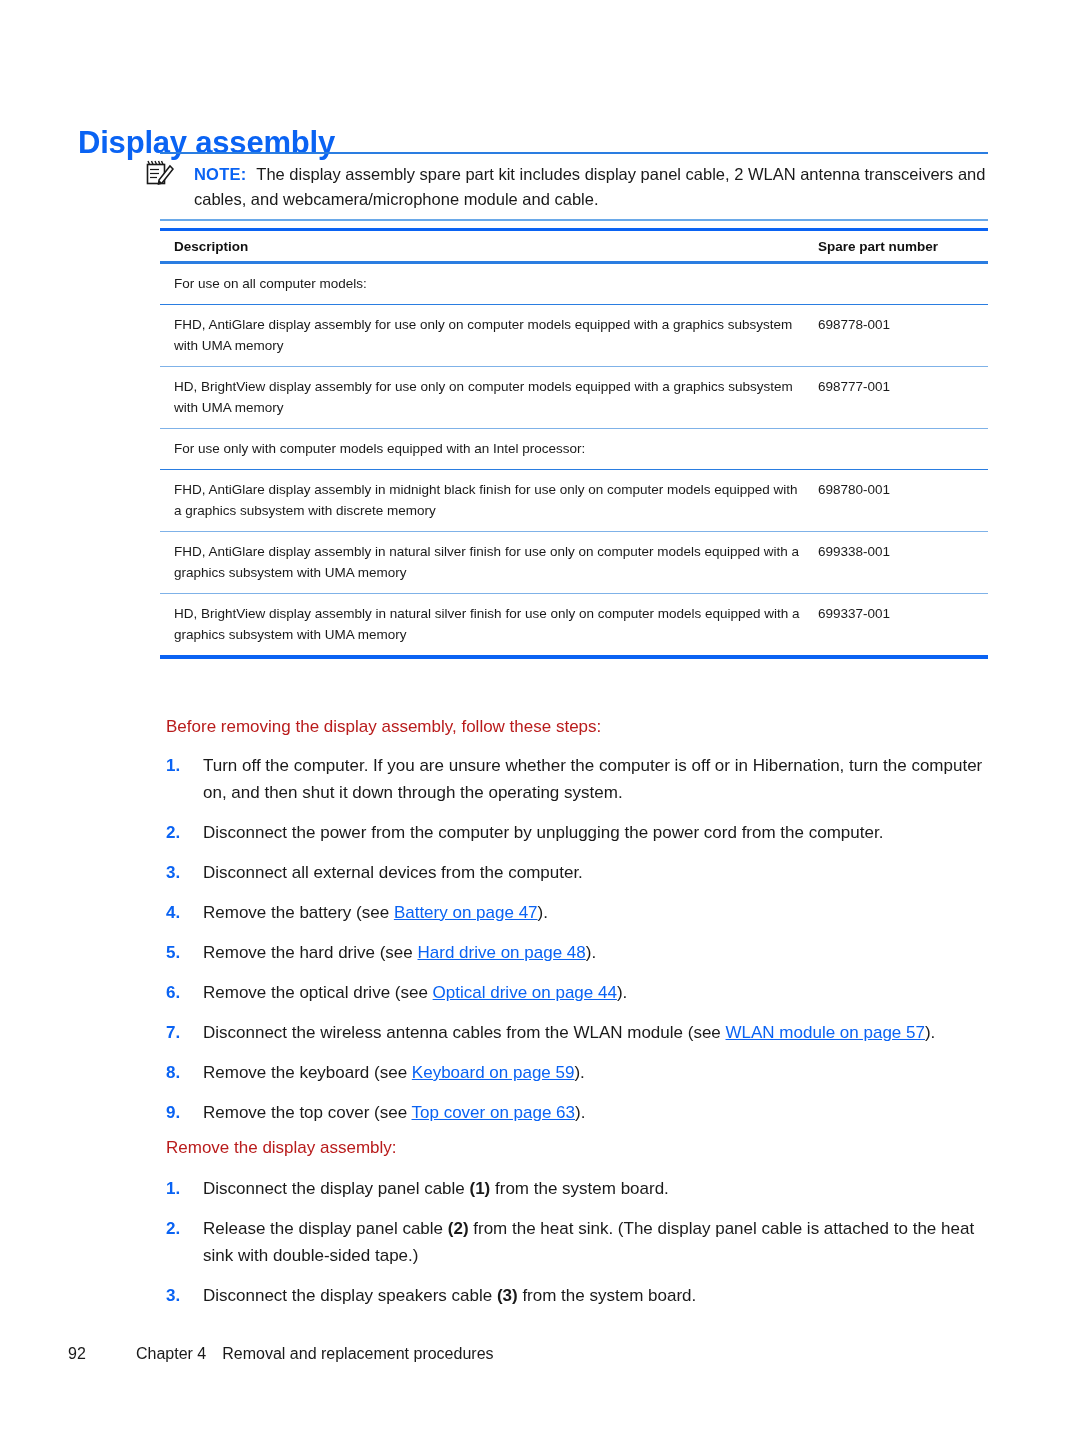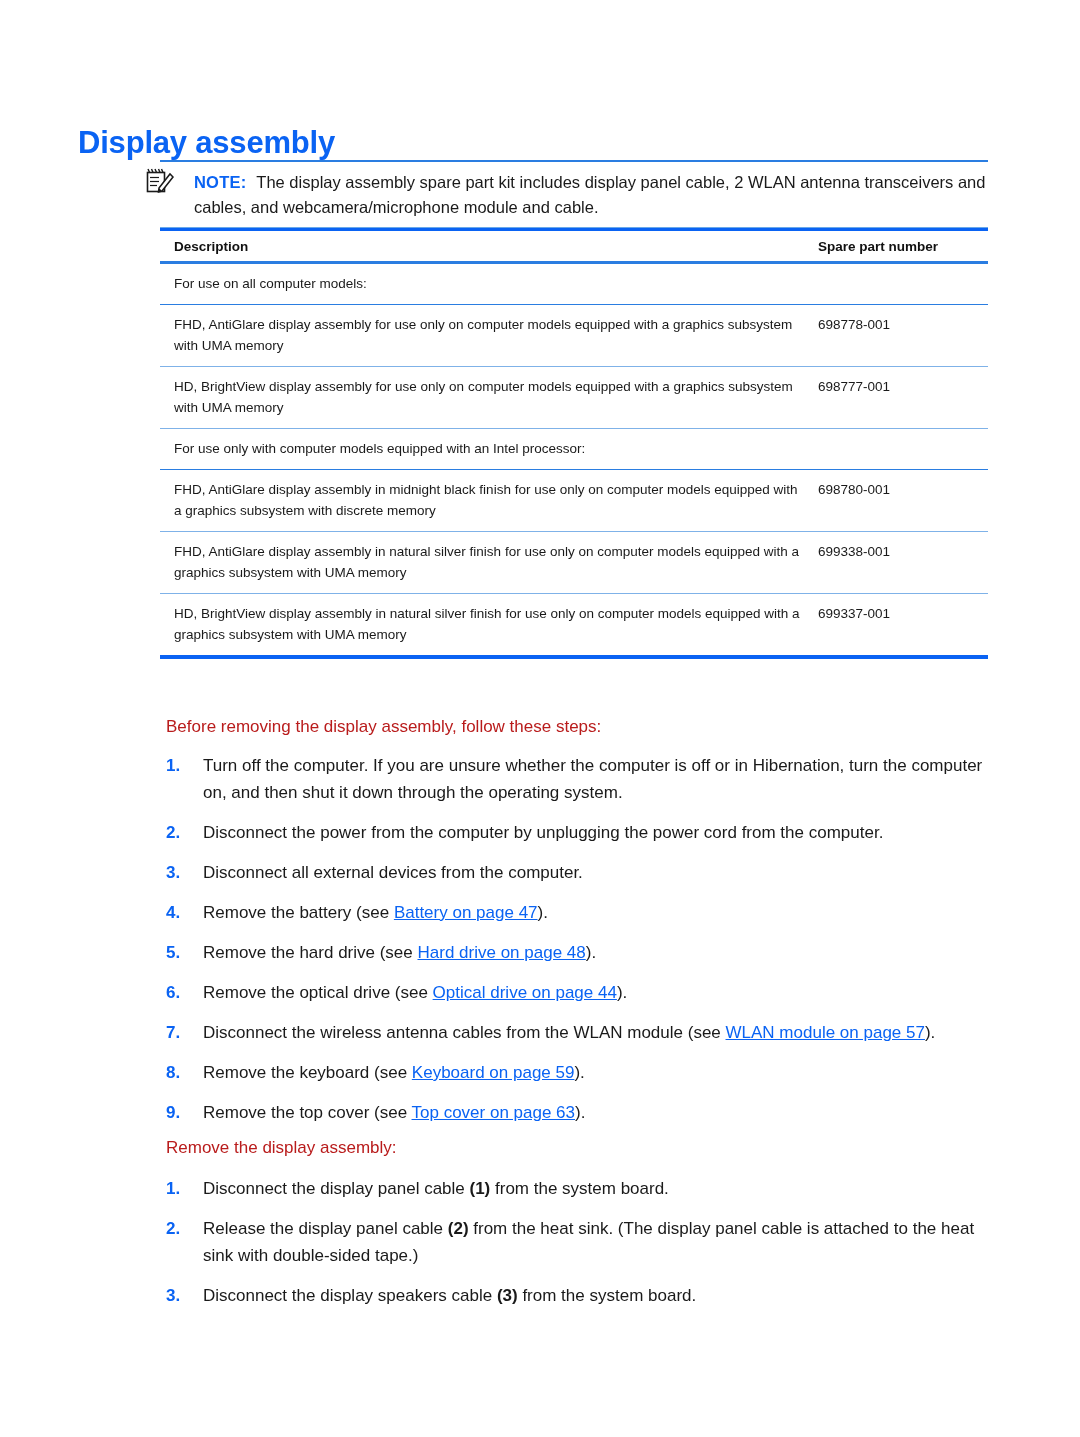--- a/index.html
+++ b/index.html
@@ -32,21 +32,21 @@
     font-size: 31px;
     font-weight: bold;
     color: #0a63f3;
     letter-spacing: -0.2px;
   }
 
   
   .note-block {
     position: absolute;
     left: 160px;
-    top: 160px;
+    top: 152px;
     width: 828px;
   }
   .note-rule {
     height: 2px;
     background: #2a7de1;
     width: 100%;
   }
   .note-rule.bottom { background: #6aa9e9; height: 2px; }
   .note-body {
     position: relative;
@@ -235,14 +235,17 @@
     </div>
 
   <div class="intro-line" style="top:1135px;">Remove the display assembly:</div>
 
   <div class="steps" id="remove-steps" style="top:1175px;">
       <div class="step"><span class="num">1.</span><span>Disconnect the display panel cable </span><span class="callout">(1)</span><span> from the system board.</span></div>
       <div class="step"><span class="num">2.</span><span>Release the display panel cable </span><span class="callout">(2)</span><span> from the heat sink. (The display panel cable is attached to the heat sink with double-sided tape.)</span></div>
       <div class="step"><span class="num">3.</span><span>Disconnect the display speakers cable </span><span class="callout">(3)</span><span> from the system board.</span></div>
     </div>
 
+  <div class="footer">
+    <span class="pg">92</span><span class="chap">Chapter 4</span><span>Removal and replacement procedures</span>
+  </div>
 
 </div>
 
 </body></html>

